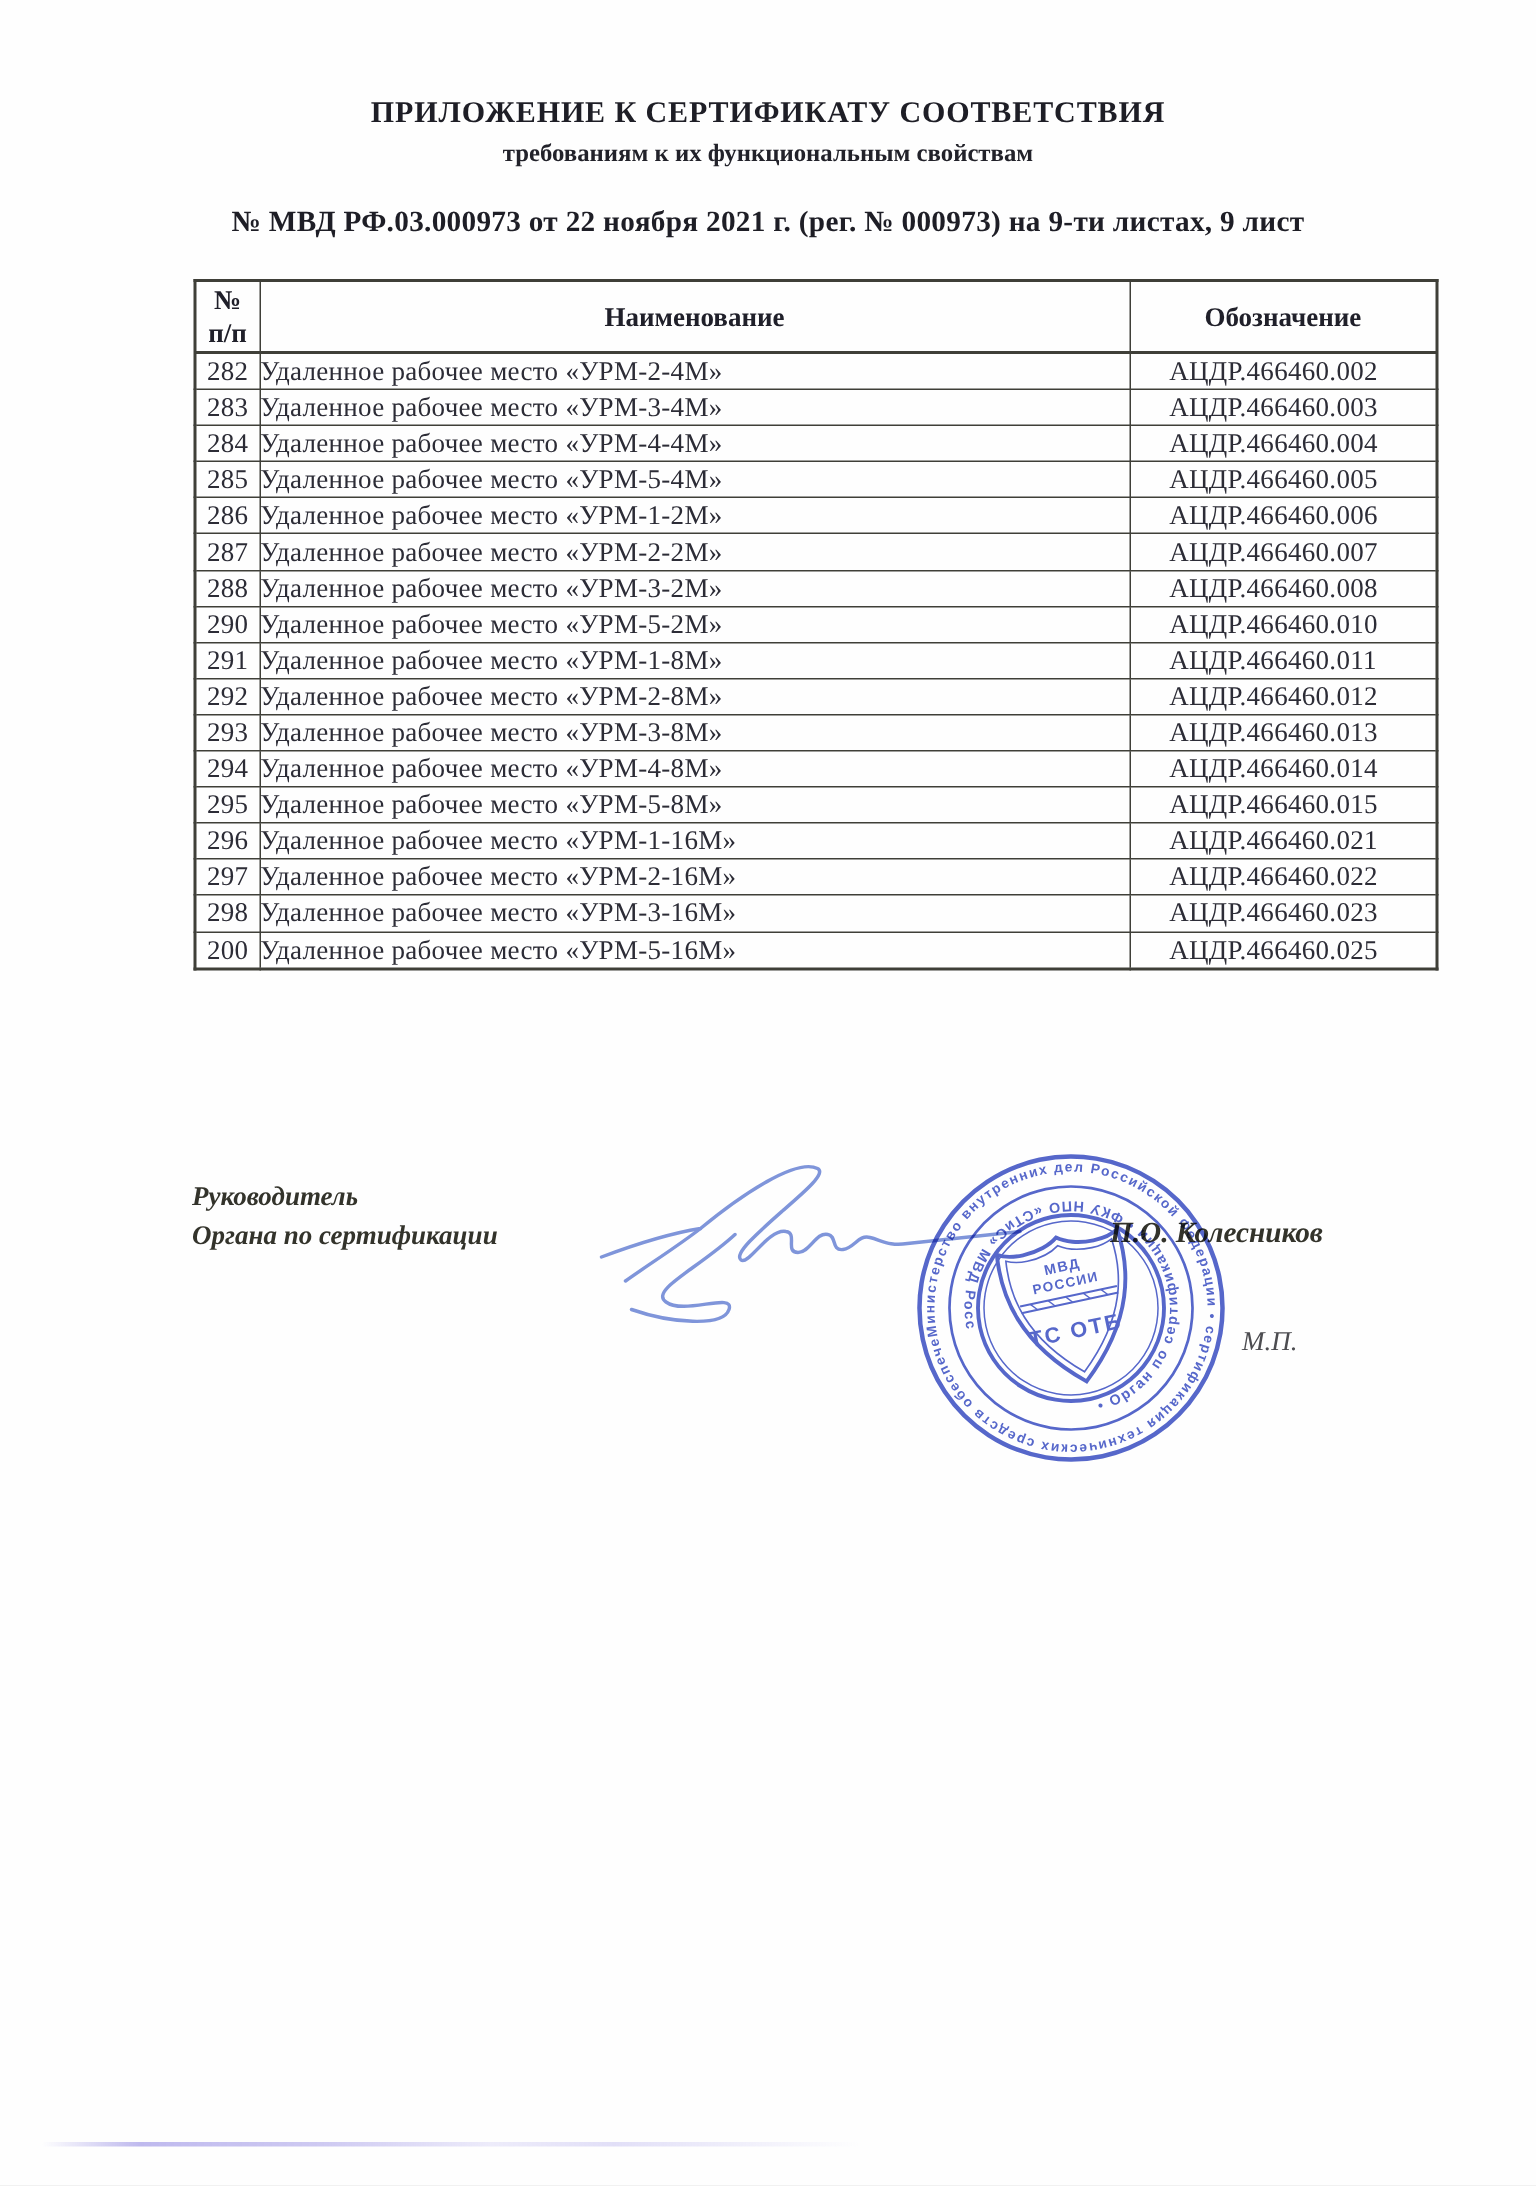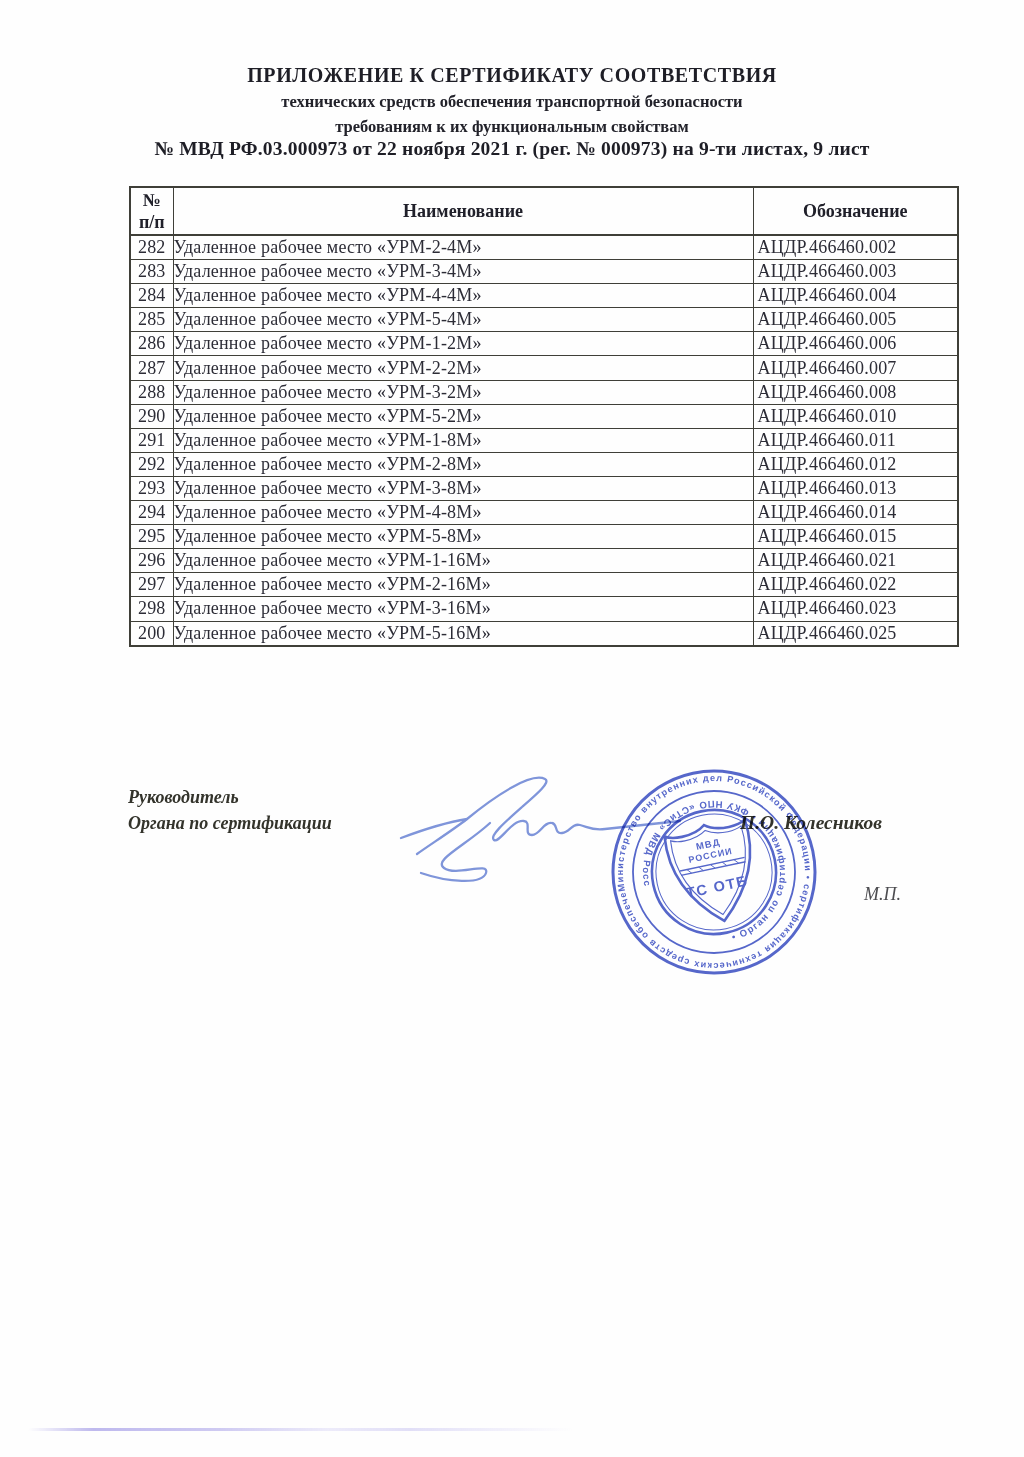--- a/index.html
+++ b/index.html
@@ -33,33 +33,33 @@
     height:46px;font-size:18px;font-weight:bold;text-align:center;
     vertical-align:middle;line-height:1.25;padding:0;color:#20202a;
     border-bottom-width:2px;
   }
   table.items tbody td{
     height:23.1px;padding:0;vertical-align:middle;color:#2c2c36;
     letter-spacing:.2px;white-space:nowrap;overflow:hidden;
   }
   table.items tbody td.c0{text-align:center;}
   table.items tbody td.c1{}
-  table.items tbody td.c2{padding-left:4px;}
+  table.items tbody td.c2{padding-left:26px;}
   
   .sig-role{
     position:absolute;left:128px;top:784px;
     font-size:18px;font-weight:bold;font-style:italic;line-height:26px;color:#33332b;
   }
   .sig-name{
     position:absolute;left:740px;top:812px;
     font-size:19.5px;font-weight:bold;font-style:italic;color:#33332b;z-index:1;
   }
   .sig-mp{
     position:absolute;left:828px;top:884px;
-    font-size:18px;font-style:italic;color:#4c4c50;z-index:1;margin-left:36px;
+    font-size:18px;font-style:italic;color:#4c4c50;z-index:1;
   }
   .signature-svg{
     position:absolute;left:393px;top:772px;width:300px;height:118px;
     z-index:2;mix-blend-mode:multiply;opacity:.88;
   }
   .stamp-svg{
     position:absolute;left:602px;top:760px;width:224px;height:224px;
     z-index:3;mix-blend-mode:multiply;opacity:.88;
     transform:rotate(-12deg);
   }
@@ -77,21 +77,20 @@
     border-radius:2px;filter:blur(.4px);
   }
 </style>
 </head>
 <body>
 
 <div class="page">
 
   <div class="doc-header">
     <div class="doc-title">ПРИЛОЖЕНИЕ К СЕРТИФИКАТУ СООТВЕТСТВИЯ</div>
-    <div class="doc-sub">технических средств обеспечения транспортной безопасности</div>
     <div class="doc-sub">требованиям к их функциональным свойствам</div>
   </div>
   <div class="cert-line">№ МВД РФ.03.000973 от 22 ноября 2021 г. (рег. № 000973) на 9-ти листах, 9 лист</div>
 
   <table class="items">
     <colgroup>
       <col style="width:43px">
         <col style="width:580px">
         <col style="width:205px">
     </colgroup>

